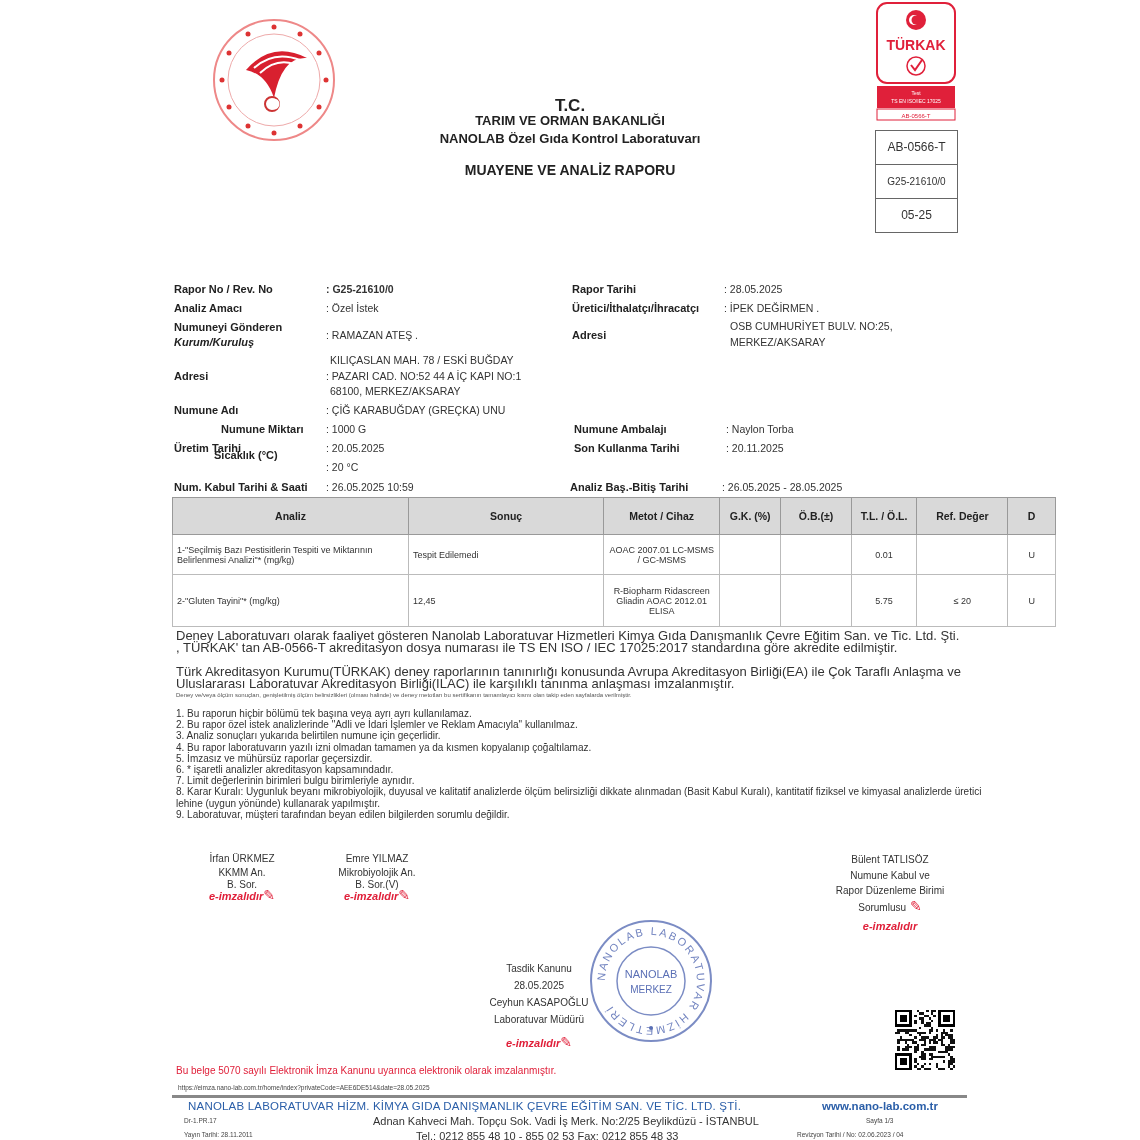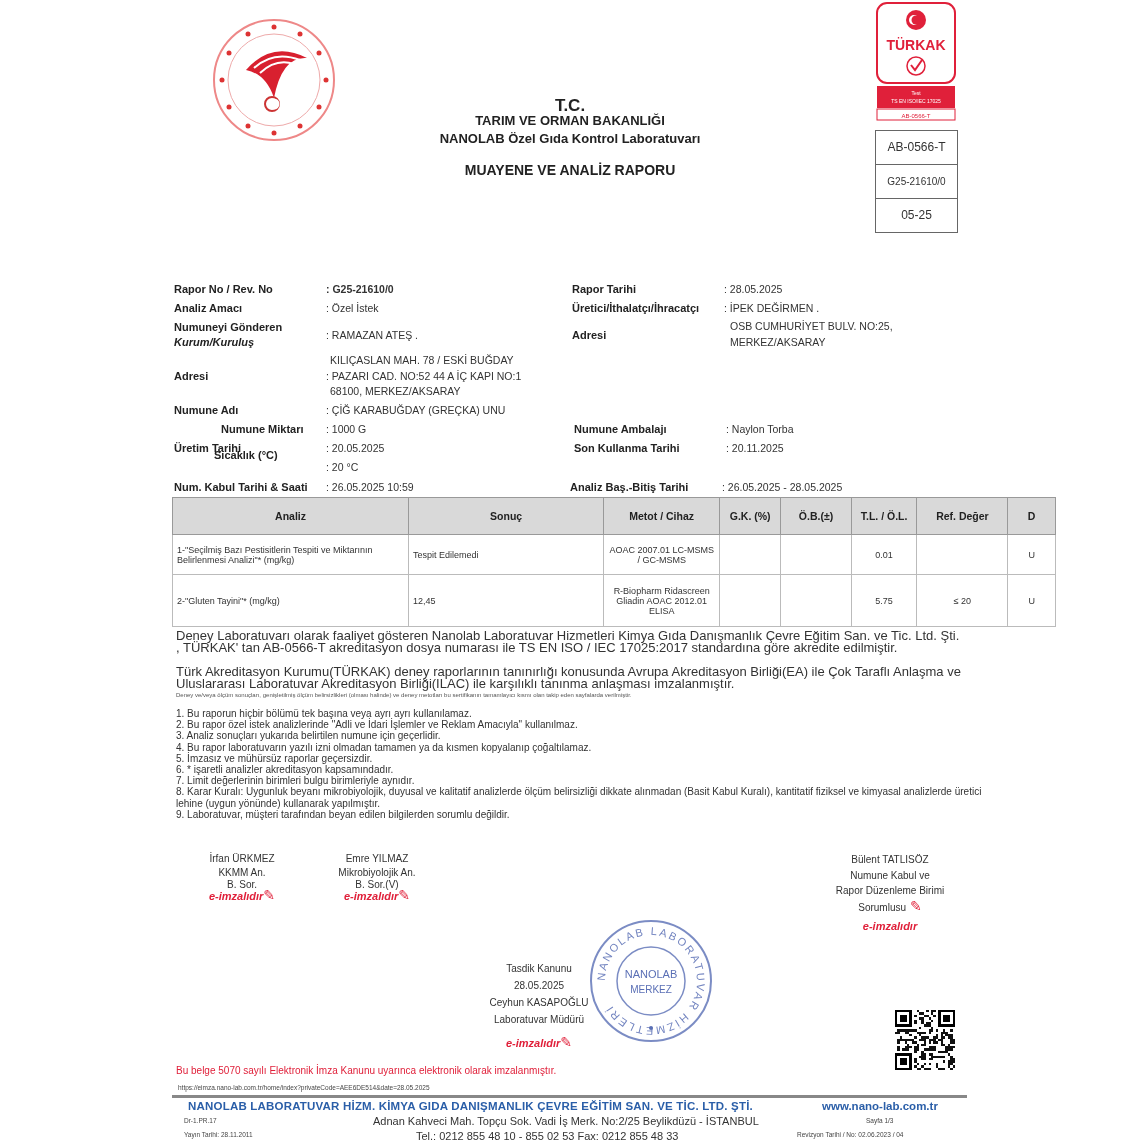--- a/index.html
+++ b/index.html
@@ -32,21 +32,21 @@
   .notes { left: 176px; top: 708px; width: 790px; font-size: 10px; line-height: 11.2px; color: #333; }
   .notes div { white-space: nowrap; }
   
   .sig { font-size: 10px; text-align: center; line-height: 14px; color: #333; }
   .esig { color: #e0203a; font-weight: bold; font-style: italic; font-size: 11px; }
   .pen { color: #e0203a; font-size: 14px; }
   
   #law-note { left: 176px; top: 1065px; font-size: 10px; color: #e0203a; }
   #verify-url { left: 178px; top: 1084px; font-size: 6.5px; color: #444; }
   #footer-rule { left: 172px; top: 1095px; width: 795px; height: 3px; background: #888; }
-  #company { left: 188px; top: 1100px; font-size: 11.5px; font-weight: bold; color: #2a5ea8; letter-spacing: 0.2px; }
+  #company { left: 188px; top: 1100px; font-size: 11.5px; font-weight: normal; color: #2a5ea8; letter-spacing: 0.2px; }
   #website { left: 822px; top: 1100px; font-size: 11.5px; font-weight: bold; color: #2a5ea8; }
   #doc-code { left: 184px; top: 1117px; font-size: 6.5px; color: #444; }
   #pub-date { left: 184px; top: 1131px; font-size: 6.5px; color: #444; }
   #address { left: 373px; top: 1115px; font-size: 11px; color: #333; }
   #phone { left: 416px; top: 1130px; font-size: 11px; color: #333; }
   #page-no { left: 866px; top: 1117px; font-size: 6.5px; color: #444; }
   #revision { left: 797px; top: 1131px; font-size: 6.5px; color: #444; }
 </style>
 </head>
 <body>

